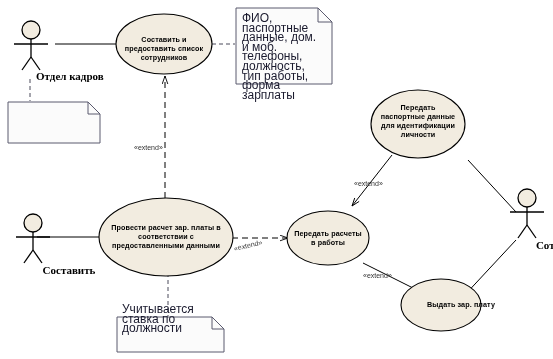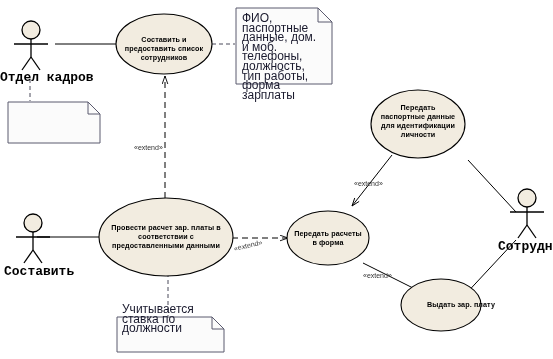--- a/index.html
+++ b/index.html
@@ -37,27 +37,28 @@
     position: absolute;
     font-family: "Liberation Sans", sans-serif;
     font-size: 12px;
     line-height: 9.6px;
     color: #1a1a2e;
     text-align: left;
     pointer-events: none;
   }
   .actor-label {
     position: absolute;
-    font-family: Liberation Mono, monospace;
-    font-size: 13px;
+    font-family: Liberation Serif, serif;
+    font-size: 11px;
     color: #000000;
     font-weight: bold;
     text-align: center;
     white-space: nowrap;
     pointer-events: none;
+    margin-left: 36px;
   }
   .ext-label {
     position: absolute;
     font-family: "Liberation Sans", sans-serif;
     font-size: 7px;
     color: #333333;
     white-space: nowrap;
     pointer-events: none;
   }
   .ext-rot {
@@ -154,21 +155,21 @@
       </g>
     </g>
   </svg>
 
   <div class="uc-label" style="left:120px; top:27px; width:88px;margin-top:8px;">Составить и предоставить список сотрудников</div>
 
   <div class="uc-label" style="left:378px; top:103px; width:80px;">Передать паспортные данные для идентификации личности</div>
 
   <div class="uc-label" style="left:104px; top:223px; width:124px;">Провести расчет зар. платы в соответствии с предоставленными данными</div>
 
-  <div class="uc-label" style="left:291px; top:229px; width:74px;">Передать расчеты в форма</div>
+  <div class="uc-label" style="left:291px; top:229px; width:74px;">Передать расчеты в работы</div>
 
   <div class="uc-label" style="left:405px; top:300px; width:72px;margin-left:20px;">Выдать зар. плату</div>
 
   <div class="note-text" style="left:242px; top:14px; width:84px;">ФИО, паспортные данные, дом. и моб. телефоны, должность, тип работы, форма зарплаты</div>
 
 
   <div class="note-text" style="left:122px; top:305px; width:96px;">Учитывается ставка по должности</div>
 
   <div class="actor-label" style="left:0px; top:70px; width:62px;">Отдел кадров</div>
 

